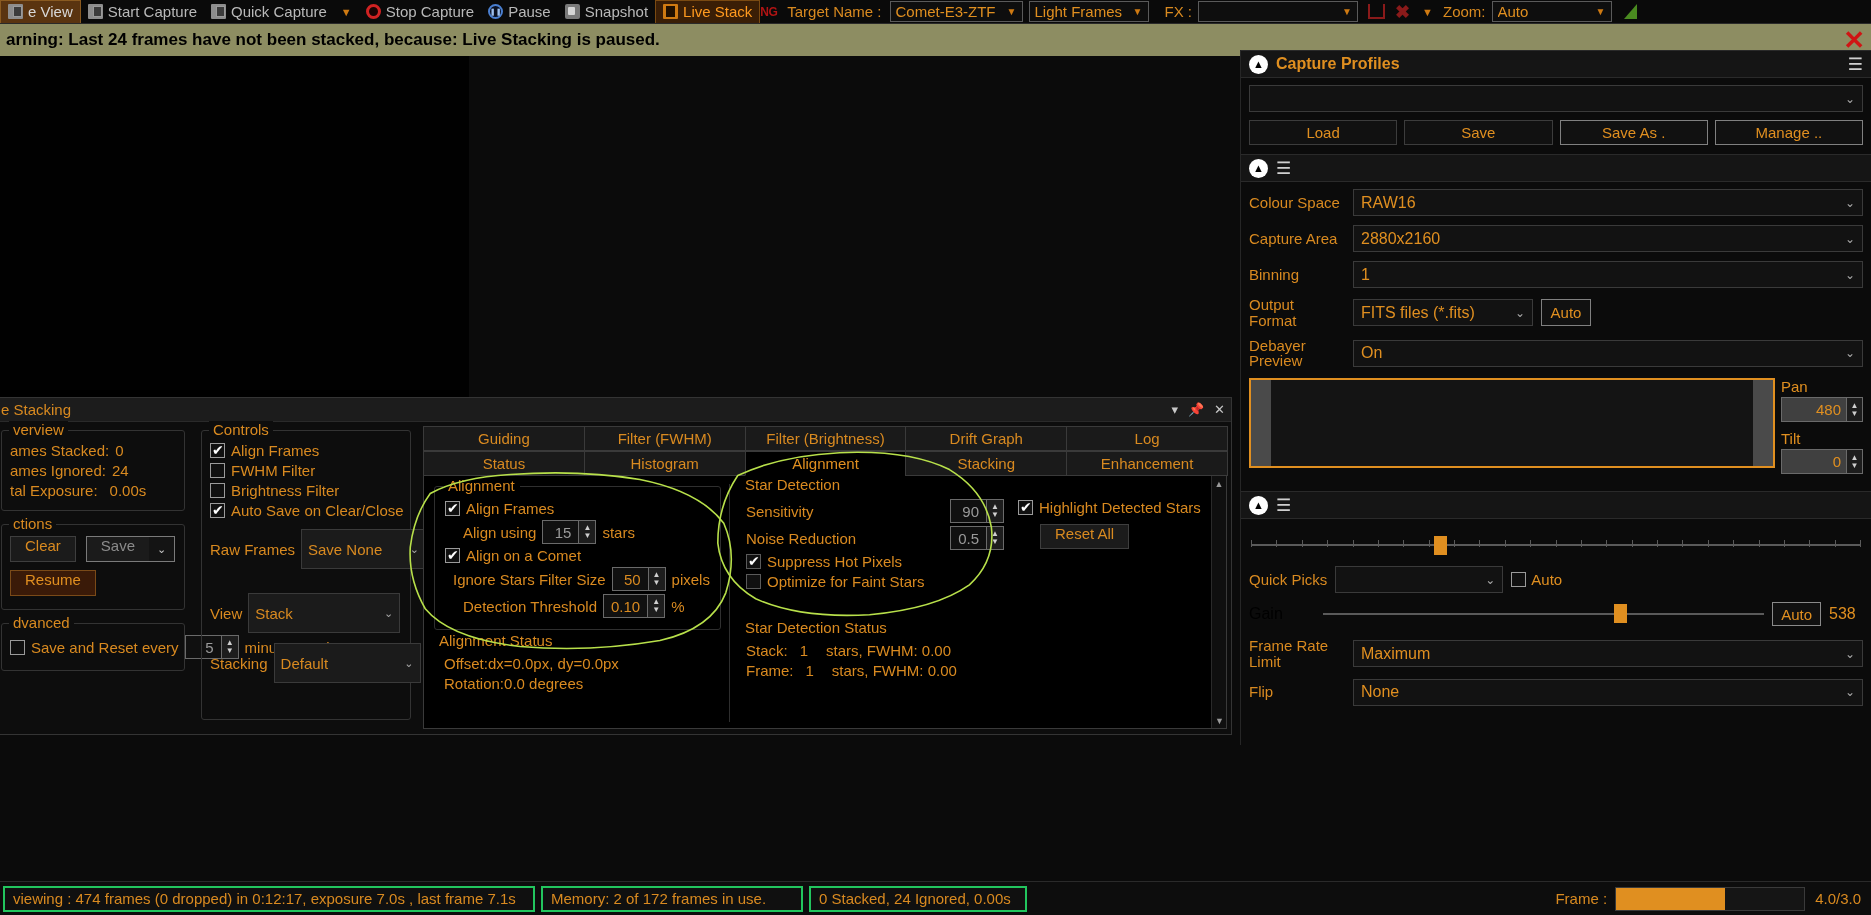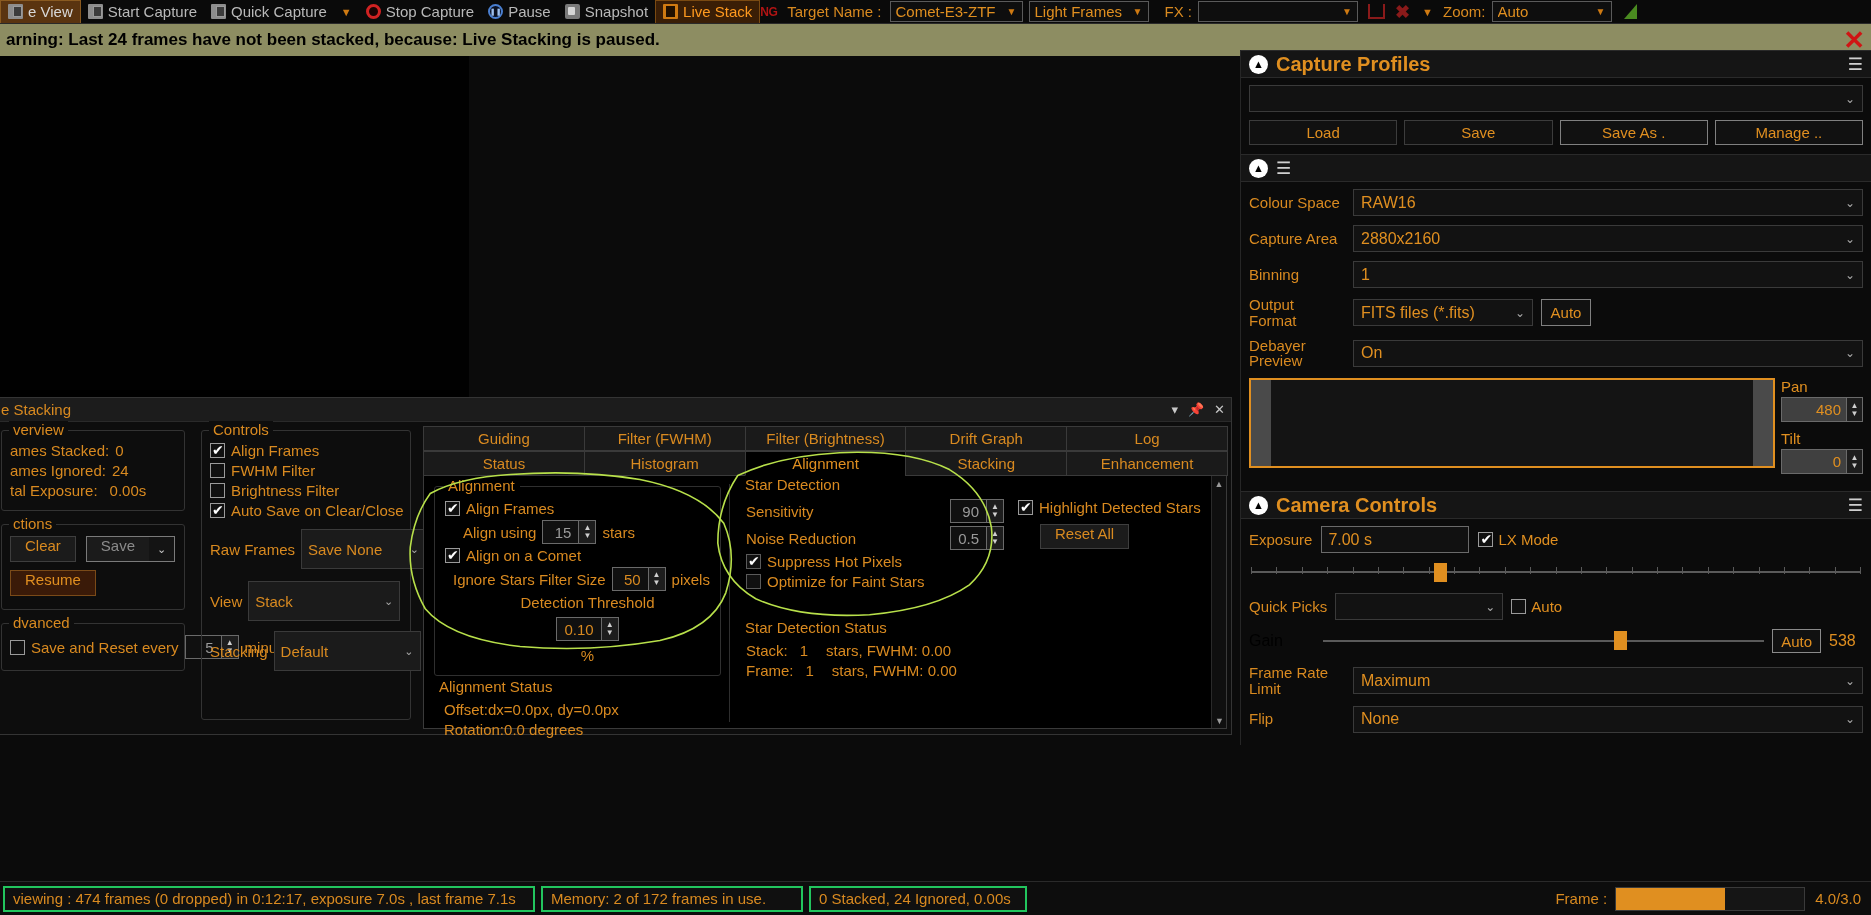--- a/index.html
+++ b/index.html
@@ -199,21 +199,21 @@
     overflow:hidden;
   }
   .sec-head {
     height:28px; display:flex;align-items:center;gap:8px;padding:0 8px;
     background:#151515; border-bottom:1px solid #2a2a2a; border-top:1px solid #2a2a2a;
   }
   .sec-head .chev {
     width:19px;height:19px;border-radius:50%;background:#fff;color:#000;
     display:flex;align-items:center;justify-content:center;font-size:11px;font-weight:bold;flex:none;cursor:pointer;
   }
-  .sec-head .st { color:#e08f20; font-size:20px; font-weight:bold; flex:1;}
+  .sec-head .st { color:#e08f20; font-size:16px; font-weight:bold; flex:1;}
   .sec-head .ham { color:#cfcfcf; font-size:17px; line-height:1; cursor:pointer;}
   .sec-body { padding:7px 8px 9px 8px; }
 
   .sb-combo {
     background:#121212;border:1px solid #3a3a3a;color:#e08f20;font-size:16px;
     height:27px;display:flex;align-items:center;justify-content:space-between;padding:0 7px;cursor:pointer;
   }
   .sb-combo .cc{color:#a8a8a8;font-size:12px;}
   .sb-btnrow { display:flex; gap:7px; margin-top:8px;}
   .sb-btn {
@@ -415,21 +415,21 @@
             <span class="chk on"></span>
             <span class="lbl">Auto Save on Clear/Close</span>
           </div>
           <div class="row" style="margin-top:10px;">
             <span class="lbl">Raw Frames</span>
             <span class="combo" style="min-width:125px">
               <span>Save None</span>
               <span class="cc">⌄</span>
             </span>
           </div>
-          <div class="row" style="margin-top:12px;">
+          <div class="row" style="margin-top:24px;">
             <span class="lbl">View</span>
             <span class="combo" style="min-width:152px">
               <span>Stack</span>
               <span class="cc">⌄</span>
             </span>
           </div>
           <div class="row" style="margin-top:10px;">
             <span class="lbl">Stacking</span>
             <span class="combo" style="min-width:147px">
               <span>Default</span>
@@ -476,21 +476,21 @@
                 <span class="lbl">Align on a Comet</span>
               </div>
               <div class="row" style="margin-left:8px;">
                 <span class="lbl">Ignore Stars Filter Size</span>
                 <span class="spin">
                   <span class="sv bright">50</span>
                   <span class="sb">▲<br>▼</span>
                 </span>
                 <span class="lbl">pixels</span>
               </div>
-              <div class="row" style="margin-left:18px;flex-direction:column;">
+              <div class="row" style="margin-left:18px;">
                 <span class="lbl">Detection Threshold</span>
                 <span class="spin">
                   <span class="sv bright">0.10</span>
                   <span class="sb">▲<br>▼</span>
                 </span>
                 <span class="lbl">%</span>
               </div>
             </div>
 
             <div class="grp2" style="border:none;padding-left:10px;">
@@ -652,32 +652,23 @@
           <div class="roi-spin">
             <span class="v">0</span>
             <span class="b">▲<br>▼</span>
           </div>
         </div>
       </div>
     </div>
 
     <div class="sec-head">
       <span class="chev">▲</span>
-      <span class="st">Camera Controls</span>
       <span class="ham">☰</span>
     </div>
     <div class="sec-body">
-      <div class="exp-row">
-        <span class="lab" style="color:#d98a20;font-size:15px;width:auto;">Exposure</span>
-        <div class="exp-input">7.00 s</div>
-        <span class="chkrow">
-          <span class="chk on"></span>
-          <span>LX Mode</span>
-        </span>
-      </div>
       <div class="slider">
         <span class="track"></span>
         <span class="ticks">
           <i></i>
             <i></i>
             <i></i>
             <i></i>
             <i></i>
             <i></i>
             <i></i>

